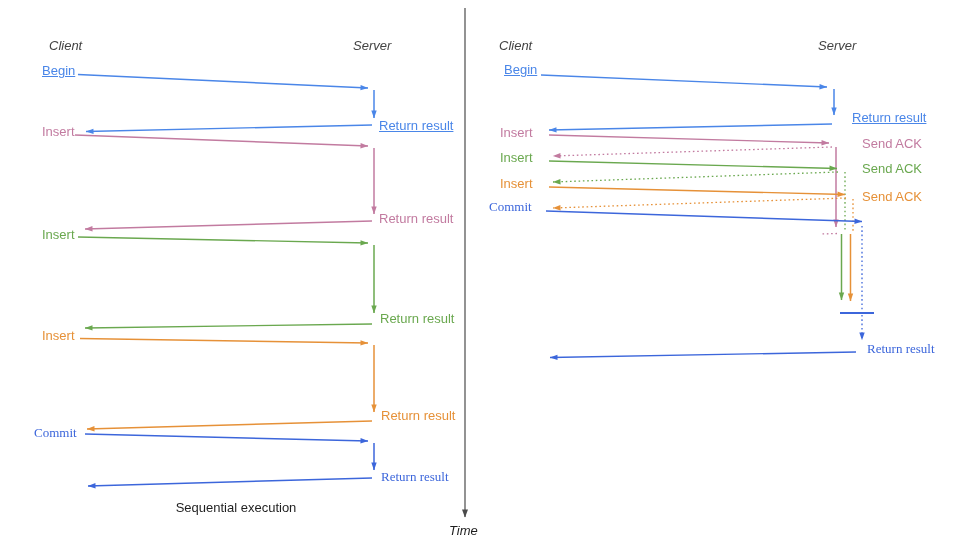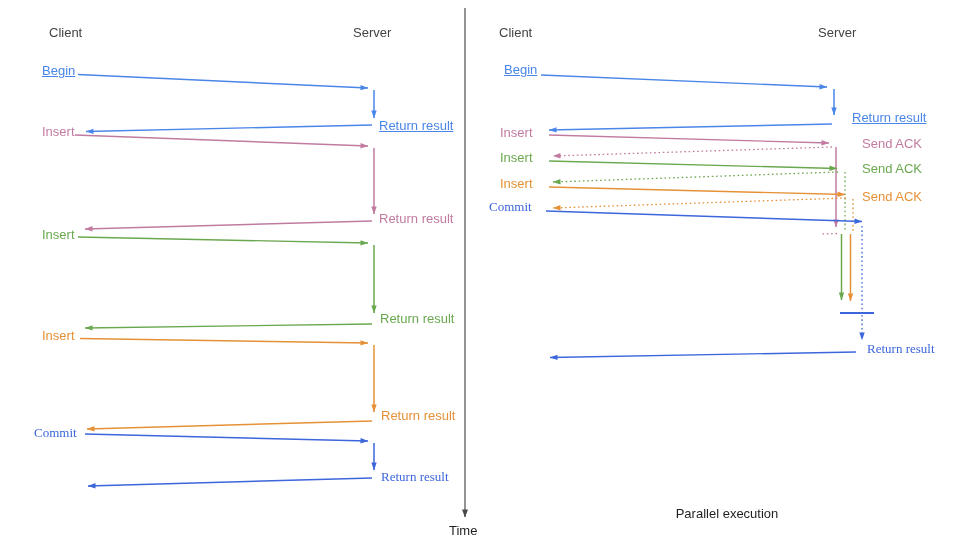--- a/index.html
+++ b/index.html
@@ -23,21 +23,21 @@
   .f-green{fill:var(--c-green);}
   .f-orange{fill:var(--c-orange);}
   .f-commit{fill:var(--c-commit);}
   .f-axis{fill:var(--c-axis);}
   span.lbl{position:absolute;white-space:nowrap;font-size:13px;line-height:13px;}
   .c-blue{color:var(--c-blue);text-decoration:underline;}
   .c-pink{color:var(--c-pink);}
   .c-green{color:var(--c-green);}
   .c-orange{color:var(--c-orange);}
   .c-commit{color:var(--c-commit);font-family:Liberation Serif, serif;}
-  .role{font-size:14px;line-height:14px;color:var(--c-heading);}
+  .role{font-style:italic;font-size:14px;line-height:14px;color:var(--c-heading);margin-top:13px;}
   .caption{font-size:15px;line-height:15px;color:var(--c-caption);text-align:center;width:200px;}
   .time{font-size:13.5px;line-height:13.5px;color:var(--c-caption);}
 </style>
 </head>
 <body>
 
 <div id="stage">
 
   <svg id="wires" width="960" height="540" viewBox="0 0 960 540">
     <defs>
@@ -117,33 +117,33 @@
   <span class="lbl c-green" style="left:42px;top:228px;">Insert</span>
   <span class="lbl c-orange" style="left:42px;top:329px;">Insert</span>
   <span class="lbl c-commit" style="left:34px;top:426px;">Commit</span>
 
   <span class="lbl c-blue" style="left:379px;top:119px;">Return result</span>
   <span class="lbl c-pink" style="left:379px;top:212px;">Return result</span>
   <span class="lbl c-green" style="left:380px;top:312px;">Return result</span>
   <span class="lbl c-orange" style="left:381px;top:409px;">Return result</span>
   <span class="lbl c-commit" style="left:381px;top:470px;">Return result</span>
 
+  <span class="lbl caption" style="left:136px;top:501px;">Sequential execution</span>
 
   <span class="lbl role" style="left:499px;top:26px;">Client</span>
   <span class="lbl role" style="left:818px;top:26px;">Server</span>
 
   <span class="lbl c-blue" style="left:504px;top:63px;">Begin</span>
   <span class="lbl c-pink" style="left:500px;top:126px;">Insert</span>
   <span class="lbl c-green" style="left:500px;top:151px;">Insert</span>
   <span class="lbl c-orange" style="left:500px;top:177px;">Insert</span>
   <span class="lbl c-commit" style="left:489px;top:200px;">Commit</span>
 
   <span class="lbl c-blue" style="left:852px;top:111px;">Return result</span>
   <span class="lbl c-pink" style="left:862px;top:137px;">Send ACK</span>
   <span class="lbl c-green" style="left:862px;top:162px;">Send ACK</span>
   <span class="lbl c-orange" style="left:862px;top:190px;">Send ACK</span>
   <span class="lbl c-commit" style="left:867px;top:342px;">Return result</span>
 
-  <span class="lbl caption" style="left:627px;top:507px;">Parallel execution</span>
 
-  <span class="lbl time" style="left:449px;top:524px;">Time</span>
+  <span class="lbl time" style="left:449px;top:524px;font-style:italic;">Time</span>
 
 </div>
 
 </body></html>

